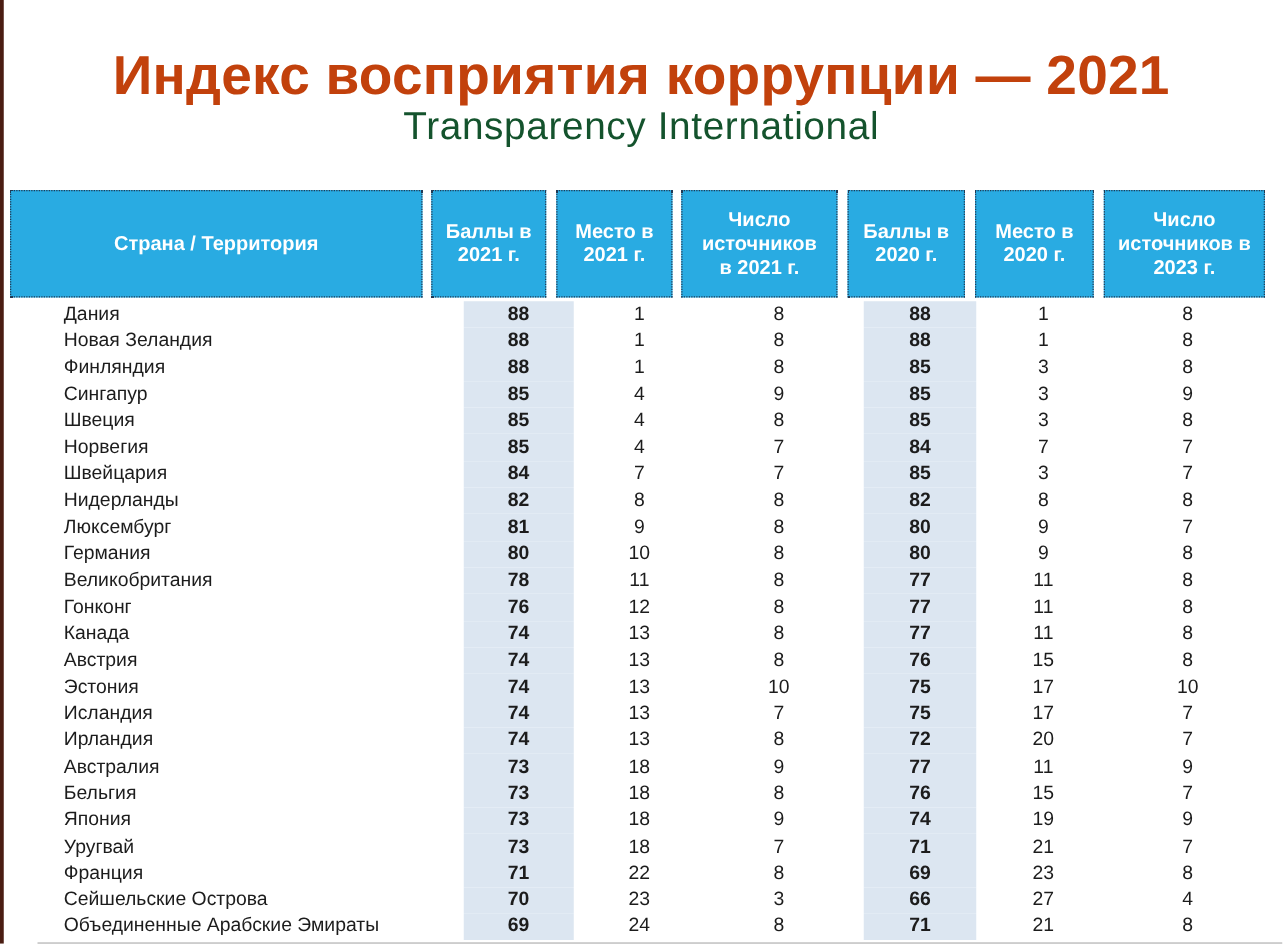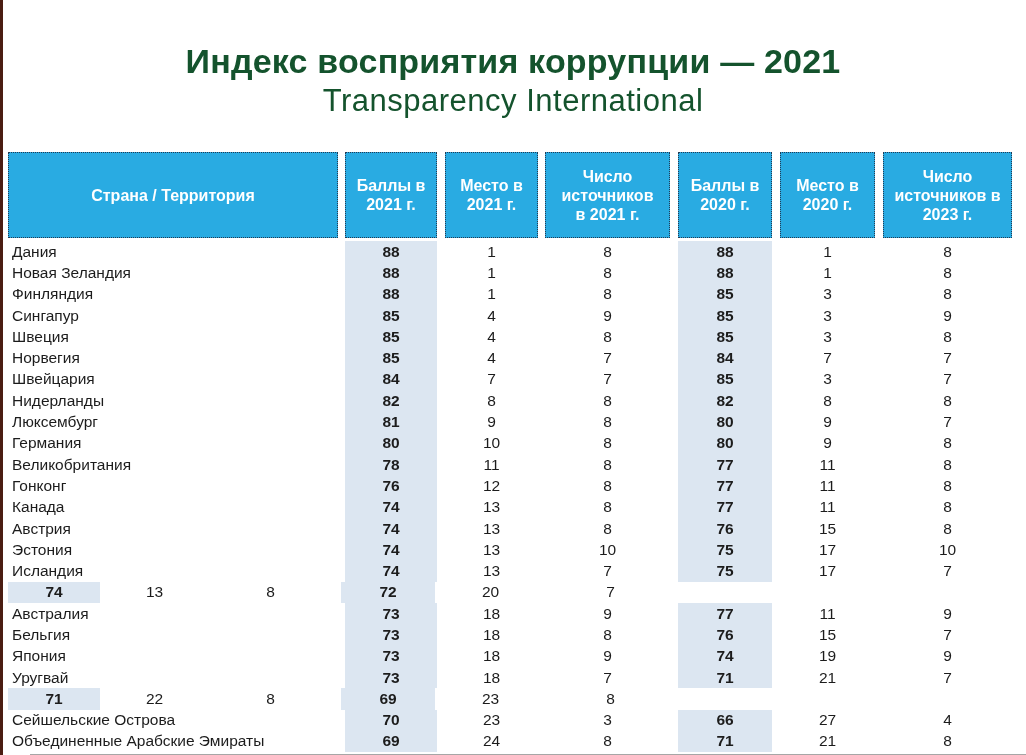--- a/index.html
+++ b/index.html
@@ -6,22 +6,22 @@
   body{
     width:1026px;height:755px;background:#ffffff;overflow:hidden;
     font-family:"Liberation Sans",sans-serif;
   }
   .page{position:relative;width:1026px;height:755px;background:#ffffff;overflow:hidden;}
   .left-strip{position:absolute;left:0;top:0;width:3px;height:755px;background:#4a1d12;}
   .bottom-edge{position:absolute;left:30px;right:0;bottom:0;height:1px;background:#a6a6a6;}
 
   .titles{position:absolute;left:0;top:0;width:1026px;text-align:center;}
   .title{
-    margin:42px 0 0 0;font-size:34px;line-height:38px;font-weight:bold;
-    color:#14532d;letter-spacing:0.2px;
+    margin:42px 0 0 0;font-size:44px;line-height:38px;font-weight:bold;
+    color:#c2410c;letter-spacing:0.2px;
   }
   .subtitle{
     margin:4px 0 0 0;font-size:31px;line-height:34px;font-weight:400;
     color:#14532d;letter-spacing:0.5px;
   }
 
   .cpi-table{position:absolute;left:8px;top:152px;width:1004px;}
   .thead{display:flex;height:86px;}
   .th{
     background:#29abe2;color:#ffffff;font-weight:bold;font-size:16px;line-height:19px;
@@ -30,21 +30,21 @@
   }
   .c0{width:330px;margin-right:7px;}
   .c1{width:92px;margin-right:8px;}
   .c2{width:93px;margin-right:7px;}
   .c3{width:125px;margin-right:8px;}
   .c4{width:94px;margin-right:8px;}
   .c5{width:95px;margin-right:8px;}
   .c6{width:129px;margin-right:0;}
 
   .tbody{margin-top:3px;}
-  .tr{display:flex;height:21.3px;}
+  .tr{display:flex;height:21.3px;margin-left:39px;}
   .td{
     font-size:15.5px;color:#1c1c1c;box-sizing:border-box;height:100%;
     display:flex;align-items:center;
   }
   .td.c0{padding-left:4px;justify-content:flex-start;}
   .td.num{justify-content:center;text-align:center;}
   .td.band{background:#dce6f1;font-weight:bold;}
 </style>
 </head>
 <body>
@@ -206,20 +206,21 @@
         <div class="tr">
           <div class="td c0">Исландия</div>
           <div class="td c1 num band">74</div>
           <div class="td c2 num">13</div>
           <div class="td c3 num">7</div>
           <div class="td c4 num band">75</div>
           <div class="td c5 num">17</div>
           <div class="td c6 num">7</div>
         </div>
         <div class="tr">
+          <div class="td c0">Ирландия</div>
           <div class="td c1 num band">74</div>
           <div class="td c2 num">13</div>
           <div class="td c3 num">8</div>
           <div class="td c4 num band">72</div>
           <div class="td c5 num">20</div>
           <div class="td c6 num">7</div>
         </div>
         <div class="tr">
           <div class="td c0">Австралия</div>
           <div class="td c1 num band">73</div>
@@ -250,20 +251,21 @@
         <div class="tr">
           <div class="td c0">Уругвай</div>
           <div class="td c1 num band">73</div>
           <div class="td c2 num">18</div>
           <div class="td c3 num">7</div>
           <div class="td c4 num band">71</div>
           <div class="td c5 num">21</div>
           <div class="td c6 num">7</div>
         </div>
         <div class="tr">
+          <div class="td c0">Франция</div>
           <div class="td c1 num band">71</div>
           <div class="td c2 num">22</div>
           <div class="td c3 num">8</div>
           <div class="td c4 num band">69</div>
           <div class="td c5 num">23</div>
           <div class="td c6 num">8</div>
         </div>
         <div class="tr">
           <div class="td c0">Сейшельские Острова</div>
           <div class="td c1 num band">70</div>

